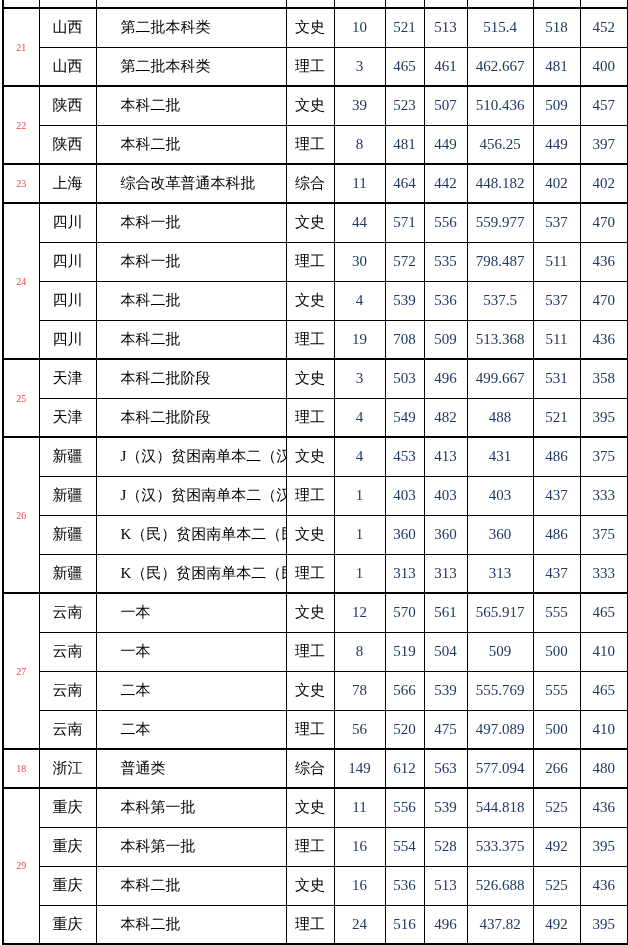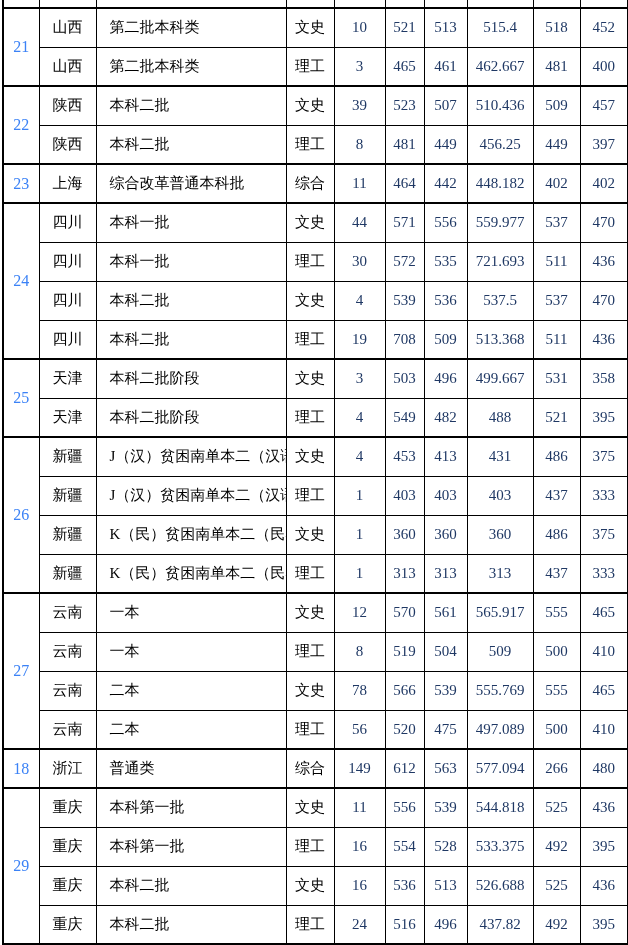--- a/index.html
+++ b/index.html
@@ -24,23 +24,23 @@
     text-align:center; vertical-align:middle;
     overflow:hidden; white-space:nowrap;
     padding:0;
   }
   tr.data-row { height:39px; }
   tr.partial-row { height:8px; }
   tr.partial-row td { border-top:none; }
   tr.group-start td { border-top:2px solid #000; }
 
   .cjk  { color:#000000; font-size:15px; font-family:"Liberation Serif","DejaVu Serif",serif; }
-  .batch-cell { text-align:left; padding-left:13px; }
+  .batch-cell { text-align:left; padding-left:24px; }
   .num  { color:#1f3864; font-size:15px; }
-  .rownum { color:#3b82f6; font-size:16px; }
+  .rownum { color:#ef4444; font-size:10px; }
 </style>
 </head>
 <body>
 
 <div class="page">
   <table class="score-table">
     <colgroup>
       <col style="width:36px">
       <col style="width:57px">
       <col style="width:190px">
@@ -135,21 +135,21 @@
           <td class="num">537</td>
           <td class="num">470</td>
         </tr>
         <tr class="data-row">
           <td class="cjk">四川</td>
           <td class="cjk batch-cell">本科一批</td>
           <td class="cjk">理工</td>
           <td class="num">30</td>
           <td class="num">572</td>
           <td class="num">535</td>
-          <td class="num">721.693</td>
+          <td class="num">798.487</td>
           <td class="num">511</td>
           <td class="num">436</td>
         </tr>
         <tr class="data-row">
           <td class="cjk">四川</td>
           <td class="cjk batch-cell">本科二批</td>
           <td class="cjk">文史</td>
           <td class="num">4</td>
           <td class="num">539</td>
           <td class="num">536</td>

